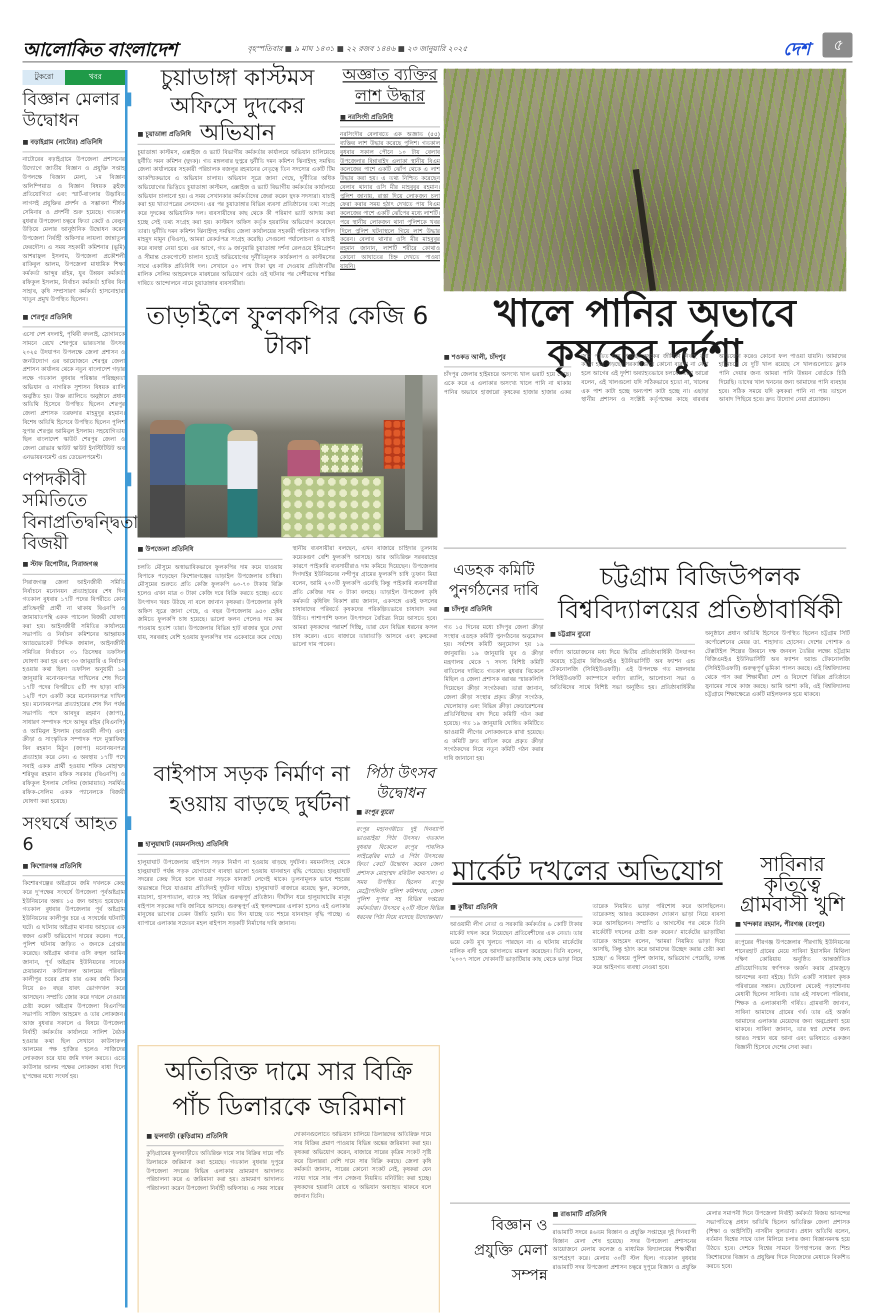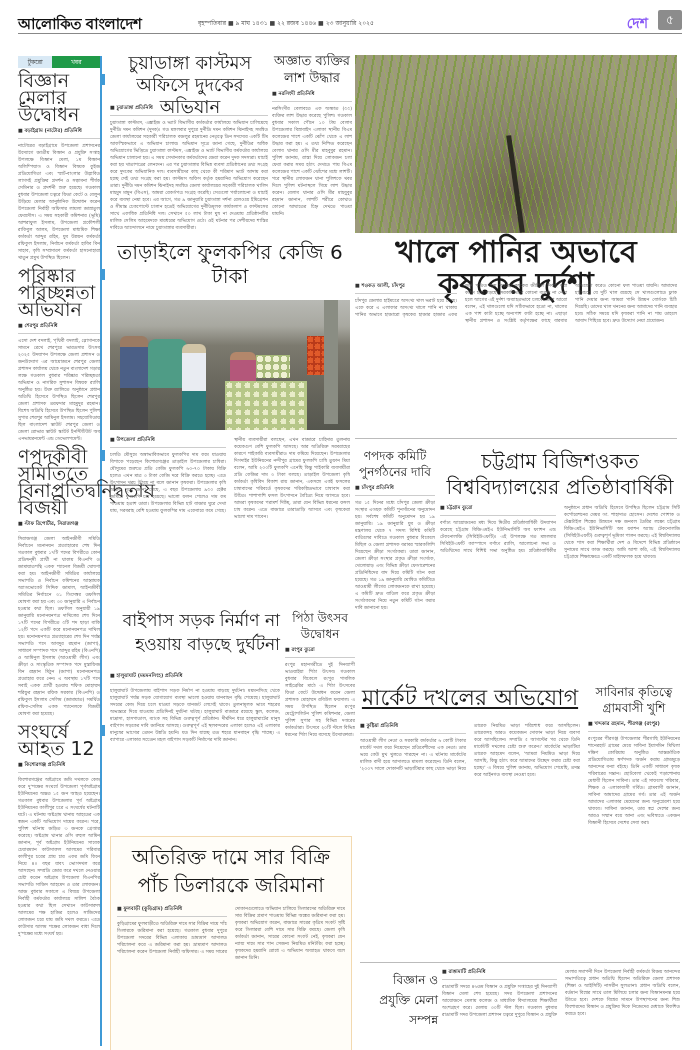--- a/index.html
+++ b/index.html
@@ -1,29 +1,29 @@
 <!DOCTYPE html>
 <html><head>
 <meta charset="utf-8">
 <style>
   * { box-sizing: border-box; margin: 0; padding: 0; }
   html, body { width: 700px; height: 1050px; background: #ffffff; overflow: hidden; }
   body { font-family: "DejaVu Sans", sans-serif; color: #222; position: relative; }
 
-  .masthead { position: absolute; left: 18px; top: 12px; width: 664px; height: 22px; border-bottom: 1.5px solid #888; }
+  .masthead { position: absolute; left: 18px; top: 28px; width: 664px; height: 22px; border-bottom: 1.5px solid #888; font-style: italic; }
   .logo { position: absolute; left: 0; top: 0; font-family: "DejaVu Serif", serif; font-size: 15px; font-weight: bold; color: #111; letter-spacing: -0.5px; }
   .dateline { position: absolute; left: 180px; top: 6px; font-size: 6px; color: #444; }
-  .section-name { position: absolute; right: 34px; top: 0; font-size: 14px; font-weight: bold; color: #8b5cf6; }
+  .section-name { position: absolute; right: 34px; top: 0; font-size: 14px; font-weight: bold; color: #1d4ed8; }
   .page-num { position: absolute; right: 0; top: -2px; width: 24px; height: 20px; background: #8c8c8c; color: #fff; font-size: 12px; text-align: center; line-height: 20px; border-radius: 2px; }
 
   .col-left { position: absolute; left: 18px; top: 56px; width: 84px; height: 990px; border-right: 2px solid #3f9ad6; }
   .tab-row { display: flex; height: 12px; margin-bottom: 4px; }
   .tab-a { flex: 0 0 42%; background: #d9e9f5; color: #333; font-size: 6px; text-align: center; line-height: 12px; }
   .tab-b { flex: 1; background: #1f9a48; color: #fff; font-size: 6px; text-align: center; line-height: 12px; }
-  .side-head { font-size: 19px; line-height: 17px; color: #222; margin: 2px 0 4px; position: relative; }
+  .side-head { font-size: 14px; line-height: 17px; color: #222; margin: 2px 0 4px; position: relative; }
   .side-head::after { content: ""; position: absolute; right: -5px; top: 2px; width: 4px; height: 11px; background: #3f9ad6; }
   .byline { font-size: 5px; font-weight: bold; color: #333; padding-bottom: 3px; border-bottom: 1px solid #ccc; margin-bottom: 3px; }
   .body-txt { font-size: 4.6px; line-height: 7px; color: #555; text-align: justify; margin-bottom: 6px; }
 
   .story { position: absolute; }
   .headline { font-size: 22px; line-height: 26px; text-align: center; color: #1a1a1a; font-weight: normal; }
   .headline.big { font-size: 30px; line-height: 32px; font-weight: bold; }
   .headline.med { font-size: 18px; line-height: 22px; }
   .headline.small { font-size: 13px; line-height: 17px; }
   .cols2 { column-count: 2; column-gap: 8px; }
@@ -67,47 +67,46 @@
     <div class="tab-b">খবর</div>
   </div>
 
   <div>
     <div class="side-head">বিজ্ঞান মেলার উদ্বোধন</div>
     <div class="byline">■ বড়াইগ্রাম (নাটোর) প্রতিনিধি</div>
     <div class="body-txt">নাটোরের বড়াইগ্রামে উপজেলা প্রশাসনের উদ্যোগে জাতীয় বিজ্ঞান ও প্রযুক্তি সপ্তাহ উপলক্ষে বিজ্ঞান মেলা, ১ম বিজ্ঞান অলিম্পিয়াড ও বিজ্ঞান বিষয়ক কুইজ প্রতিযোগিতা এবং স্মার্ট-বাংলার উদ্ভাবিত লাগসই প্রযুক্তির প্রদর্শন ও সম্ভাবনা শীর্ষক সেমিনার ও প্রদর্শনী শুরু হয়েছে। গতকাল বুধবার উপজেলা চত্বরে ফিতা কেটে ও বেলুন উড়িয়ে মেলার আনুষ্ঠানিক উদ্বোধন করেন উপজেলা নির্বাহী অফিসার লায়লা জান্নাতুল ফেরদৌস। এ সময় সহকারী কমিশনার (ভূমি) আশরাফুল ইসলাম, উপজেলা প্রকৌশলী রাকিবুল আলম, উপজেলা মাধ্যমিক শিক্ষা কর্মকর্তা আব্দুর রহিম, যুব উন্নয়ন কর্মকর্তা রফিকুল ইসলাম, নির্বাচন কর্মকর্তা হাবিব বিন সাহাব, কৃষি সম্প্রসারণ কর্মকর্তা হাসনোহারা খাতুন প্রমুখ উপস্থিত ছিলেন।</div>
   </div>
 
   <div>
-    <div class="side-head">পরিষ্কার পরিচ্ছন্নতা অভিযান</div>
     <div class="byline">■ শেরপুর প্রতিনিধি</div>
     <div class="body-txt">এসো দেশ বদলাই, পৃথিবী বদলাই, স্লোগানকে সামনে রেখে শেরপুরে ভারতসার উৎসব ২০২৫ উদযাপন উপলক্ষে জেলা প্রশাসন ও জনউদ্যোগ এর আয়োজনে শেরপুর জেলা প্রশাসন কার্যালয় থেকে নতুন বাংলাদেশ গড়ার লক্ষে গতকাল বুধবার পরিষ্কার পরিচ্ছন্নতা অভিযান ও নাগরিক সুশাসন বিষয়ক র‍্যালি অনুষ্ঠিত হয়। উক্ত র‍্যালিতে অনুষ্ঠানে প্রধান অতিথি হিসেবে উপস্থিত ছিলেন শেরপুর জেলা প্রশাসক তরফদার মাহমুদুর রহমান। বিশেষ অতিথি হিসেবে উপস্থিত ছিলেন পুলিশ সুপার শেরপুর আমিনুল ইসলাম। সহযোগিতায় ছিল বাংলাদেশ স্কাউট শেরপুর জেলা ও জেলা রোভার স্কাউট স্কাউট ইনস্টিটিউট অব এনভায়রনমেন্ট এন্ড ডেভেলপমেন্ট।</div>
   </div>
 
   <div>
     <div class="side-head">ণপদকীবী সমিতিতে বিনাপ্রতিদ্বন্দ্বিতায় বিজয়ী</div>
     <div class="byline">■ স্টাফ রিপোর্টার, সিরাজগঞ্জ</div>
     <div class="body-txt">সিরাজগঞ্জ জেলা আইনজীবী সমিতি নির্বাচনে মনোনয়ন প্রত্যাহারের শেষ দিন গতকাল বুধবার ১৭টি পদের বিপরীতে কোন প্রতিদ্বন্দ্বী প্রার্থী না থাকায় বিএনপি ও জামায়াতপন্থি একক প্যানেল বিজয়ী ঘোষণা করা হয়। আইনজীবী সমিতির কার্যালয়ে সভাপতি ও নির্বাচন কমিশনের আহ্বায়ক অ্যাডভোকেট সিদ্দিক জামাল, আইনজীবী সমিতির নির্বাচনে ৩১ ডিসেম্বর তফসিল ঘোষণা করা হয় এবং ৩০ জানুয়ারি এ নির্বাচন হওয়ার কথা ছিল। তফসিল অনুযায়ী ১৯ জানুয়ারি মনোনয়নপত্র দাখিলের শেষ দিনে ১৭টি পদের বিপরীতে ৫টি পদ ছাড়া বাকি ১২টি পদে একটি করে মনোনয়নপত্র দাখিল হয়। মনোনয়নপত্র প্রত্যাহারের শেষ দিন পর্যন্ত সভাপতি পদে আবদুর রহমান (জাপা), সাধারণ সম্পাদক পদে আব্দুর রহিম (বিএনপি) ও আমিনুল ইসলাম (আওয়ামী লীগ) এবং ক্রীড়া ও সাংস্কৃতিক সম্পাদক পদে মুস্তাফিজ বিন রহমান মিঠুন (জাপা) মনোনয়নপত্র প্রত্যাহার করে নেন। এ অবস্থায় ১৭টি পদে সবাই একক প্রার্থী হওয়ায় শফিক মোহাম্মদ শরিফুর রহমান রফিক সরকার (বিএনপি) ও রফিকুল ইসলাম সেলিম (জামায়াত) সমর্থিত রফিক-সেলিম একক প্যানেলকে বিজয়ী ঘোষণা করা হয়েছে।</div>
   </div>
 
   <div>
-    <div class="side-head">সংঘর্ষে আহত 12</div>
+    <div class="side-head">সংঘর্ষে আহত 6</div>
     <div class="byline">■ কিশোরগঞ্জ প্রতিনিধি</div>
     <div class="body-txt">কিশোরগঞ্জের অষ্টগ্রামে জমি দখলকে কেন্দ্র করে দু'পক্ষের সংঘর্ষে উপজেলা পূর্বঅষ্টগ্রাম ইউনিয়নের অন্তত ১৫ জন আহত হয়েছেন। গতকাল বুধবার উপজেলার পূর্ব অষ্টগ্রাম ইউনিয়নের কালীপুর চরে এ সংঘর্ষের ঘটনাটি ঘটে। এ ঘটনায় অষ্টগ্রাম থানায় আহতের এক স্বজন একটি অভিযোগ দায়ের করেন। পরে, পুলিশ ঘটনায় জড়িত ৩ জনকে গ্রেপ্তার করেছে। অষ্টগ্রাম থানার ওসি রুহুল আমিন জানান, পূর্ব অষ্টগ্রাম ইউনিয়নের সাবেক চেয়ারম্যান কাউসারুল আলমের পরিবার কালীপুর চরের প্রায় চার একর জমি কিনে নিয়ে ৪০ বছর যাবৎ ভোগদখল করে আসছেন। সম্প্রতি জোর করে দখলে নেওয়ার চেষ্টা করেন অষ্টগ্রাম উপজেলা বিএনপির সভাপতি সাজিদ আহমেদ ও তার লোকজন। আজ বুধবার সকালে এ বিষয়ে উপজেলা নির্বাহী কর্মকর্তার কার্যালয়ে সালিশ বৈঠক হওয়ার কথা ছিল সেখানে কাউসারুল আলমের পক্ষ হাজির হলেও সাজিদের লোকজন চরে যায় জমি দখল করতে। এতে কাউসার আলম পক্ষের লোকজন বাধা দিলে দু'পক্ষের মধ্যে সংঘর্ষ হয়।</div>
   </div>
 </div>
 
 <div class="story" style="left:110px; top:52px; width:160px;">
   <div class="headline med">চুয়াডাঙ্গা কাস্টমস অফিসে দুদকের অভিযান</div>
 </div>
 <div class="story" style="left:110px; top:104px; width:158px;">
   <div class="byline">■ চুয়াডাঙ্গা প্রতিনিধি</div>
   <div class="body-txt" style="height:112px; overflow:hidden;">চুয়াডাঙ্গা কাস্টমস, এক্সাইজ ও ভ্যাট বিভাগীয় কর্মকর্তার কার্যালয়ে অভিযান চালিয়েছে দুর্নীতি দমন কমিশন (দুদক)। গত মঙ্গলবার দুপুরে দুর্নীতি দমন কমিশন ঝিনাইদহ সমন্বিত জেলা কার্যালয়ের সহকারী পরিচালক বজলুর রহমানের নেতৃত্বে তিন সদস্যের একটি টিম আকস্মিকভাবে এ অভিযান চালায়। অভিযান সূত্রে জানা গেছে, দুর্নীতির অধিক অভিযোগের ভিত্তিতে চুয়াডাঙ্গা কাস্টমস, এক্সাইজ ও ভ্যাট বিভাগীয় কর্মকর্তার কার্যালয়ে অভিযান চালানো হয়। এ সময় সেখানকার কর্মকর্তাদের জেরা করেন দুদক সদস্যরা। যাচাই করা হয় খাতাপত্রের লেনদেন। এর পর চুয়াডাঙ্গার বিভিন্ন ব্যবসা প্রতিষ্ঠানের তথ্য সংগ্রহ করে দুদকের অভিযানিক দল। ব্যবসায়ীদের কাছ থেকে কী পরিমাণ ভ্যাট আদায় করা হচ্ছে সেই তথ্য সংগ্রহ করা হয়। কাস্টমস অফিস কর্তৃক হয়রানির অভিযোগ করেছেন তারা। দুর্নীতি দমন কমিশন ঝিনাইদহ সমন্বিত জেলা কার্যালয়ের সহকারী পরিচালক খালিদ মাহমুদ মামুন (বিএস), আমরা রেকর্ডপত্র সংগ্রহ করেছি। সেগুলো পর্যালোচনা ও যাচাই করে ব্যবস্থা নেয়া হবে। এর আগে, গত ৯ জানুয়ারি চুয়াডাঙ্গা দর্শনা রেলওয়ে ইমিগ্রেশন ও সীমান্ত চেকপোস্টে চালান হতেই অভিযোগের দুর্নীতিমূলক কার্যকলাপ ও কাস্টমসের সাথে একাধিক প্রতিনিধি দল। সেখানে ৫০ লাখ টাকা ঘুষ না দেওয়ায় প্রতিষ্ঠানটির মালিক সেলিম আহমেদকে মারধরের অভিযোগ ওঠে। ওই ঘটনার পর দেশীয়দের শাস্তির দাবিতে আন্দোলনে নামে চুয়াডাঙ্গার ব্যবসায়ীরা।</div>
 </div>
 
-<div class="story" style="left:272px; top:52px; width:80px;">
+<div class="story" style="left:272px; top:52px; width:80px;text-decoration:underline;">
   <div class="headline small">অজ্ঞাত ব্যক্তির লাশ উদ্ধার</div>
   <div class="byline" style="margin-top:4px;">■ নরসিংদী প্রতিনিধি</div>
   <div class="body-txt" style="height:140px; overflow:hidden;">নরসিংদীর বেলাবতে এক অজ্ঞাত (৫৫) ব্যক্তির লাশ উদ্ধার করেছে পুলিশ। গতকাল বুধবার সকাল পৌনে ১০ টায় বেলাব উপজেলার বিন্নাবাইদ এলাকা স্থানীয় বিএম কলেজের পাশে একটি ঝোঁপ থেকে এ লাশ উদ্ধার করা হয়। এ তথ্য নিশ্চিত করেছেন বেলাব থানার ওসি মীর মাহবুবুর রহমান। পুলিশ জানায়, রাস্তা দিয়ে লোকজন চলা ফেরা করার সময় হঠাৎ দেখতে পায় বিএম কলেজের পাশে একটি ঝোঁপের মধ্যে লাশটি। পরে স্থানীয় লোকজন থানা পুলিশকে খবর দিলে পুলিশ ঘটনাস্থলে গিয়ে লাশ উদ্ধার করেন। বেলাব থানার ওসি মীর মাহবুবুর রহমান জানান, লাশটি শরীরে কোথাও কোনো আঘাতের চিহ্ন দেখতে পাওয়া যায়নি।</div>
 </div>
 
 <div class="photo photo-field" style="left:355px; top:55px; width:322px; height:178px;">
   <div class="crack"></div>
 </div>
 
 <div class="story" style="left:352px; top:236px; width:328px;">
@@ -135,61 +134,61 @@
   <div class="pole"></div>
 </div>
 <div class="story" style="left:110px; top:436px; width:240px;">
   <div class="cols2" style="height:140px; overflow:hidden;">
     <div class="byline">■ উপজেলা প্রতিনিধি</div>
     <div class="body-txt">চলতি মৌসুমে অস্বাভাবিকভাবে ফুলকপির দাম কমে যাওয়ায় বিপাকে পড়েছেন কিশোরগঞ্জের তাড়াইল উপজেলার চাষিরা। মৌসুমের শুরুতে প্রতি কেজি ফুলকপি ৬০-৭০ টাকায় বিক্রি হলেও এখন মাত্র ৩ টাকা কেজি দরে বিক্রি করতে হচ্ছে। এতে উৎপাদন খরচ উঠছে না বলে জানান কৃষকরা। উপজেলার কৃষি অফিস সূত্রে জানা গেছে, এ বছর উপজেলায় ৯৫০ হেক্টর জমিতে ফুলকপি চাষ হয়েছে। ভালো ফলন পেলেও দাম কম পাওয়ায় হতাশ তারা। উপজেলার বিভিন্ন হাট বাজার ঘুরে দেখা যায়, সরবরাহ বেশি হওয়ায় ফুলকপির দাম একেবারে কমে গেছে। স্থানীয় ব্যবসায়ীরা বলছেন, এখন বাজারে চাহিদার তুলনায় কয়েকগুণ বেশি ফুলকপি আসছে। আর অতিরিক্ত সরবরাহের কারণে পাইকারি ব্যবসায়ীরাও দাম কমিয়ে দিয়েছেন। উপজেলার দিগদাইর ইউনিয়নের নন্দীপুর গ্রামের ফুলকপি চাষি তুফান মিয়া বলেন, আমি ২০০টি ফুলকপি এনেছি কিন্তু পাইকারি ব্যবসায়ীরা প্রতি কেজির দাম ৩ টাকা বলছে। তাড়াইল উপজেলা কৃষি কর্মকর্তা কৃষিবিদ বিকাশ রায় জানান, একসঙ্গে একই ফসলের চাষাবাদের পরিবর্তে কৃষকদের পরিকল্পিতভাবে চাষাবাদ করা উচিত। পাশাপাশি ফসল উৎপাদনে বৈচিত্র্য নিয়ে আসতে হবে। আমরা কৃষকদের পরামর্শ দিচ্ছি, তারা যেন বিভিন্ন ধরনের ফসল চাষ করেন। এতে বাজারে তারাতাড়ি আসবে এবং কৃষকেরা ভালো দাম পাবেন।</div>
   </div>
 </div>
 
 <div class="story" style="left:355px; top:448px; width:80px;">
-  <div class="headline small" style="font-size:12px; line-height:16px;">ণপদক কমিটি পুনর্গঠনের দাবি</div>
+  <div class="headline small" style="font-size:12px; line-height:16px;">এডহক কমিটি পুনর্গঠনের দাবি</div>
   <div class="byline" style="margin-top:4px;">■ চাঁদপুর প্রতিনিধি</div>
   <div class="body-txt" style="height:140px; overflow:hidden;">গত ১৫ দিনের মধ্যে চাঁদপুর জেলা ক্রীড়া সংস্থার এডহক কমিটি পুনর্গঠনের অনুমোদন হয়। সর্বশেষ কমিটি অনুমোদন হয় ১৯ জানুয়ারি। ১৯ জানুয়ারি যুব ও ক্রীড়া মন্ত্রণালয় থেকে ৭ সদস্য বিশিষ্ট কমিটি বাতিলের দাবিতে গতকাল বুধবার বিকেলে মিছিল ও জেলা প্রশাসক বরাবর স্মারকলিপি দিয়েছেন ক্রীড়া সংগঠকরা। তারা জানান, জেলা ক্রীড়া সংস্থার প্রকৃত ক্রীড়া সংগঠক, খেলোয়াড় এবং বিভিন্ন ক্রীড়া ফেডারেশনের প্রতিনিধিদের বাদ দিয়ে কমিটি গঠন করা হয়েছে। গত ১৯ জানুয়ারি ঘোষিত কমিটিতে আওয়ামী লীগের লোকজনকে রাখা হয়েছে। এ কমিটি দ্রুত বাতিল করে প্রকৃত ক্রীড়া সংগঠকদের নিয়ে নতুন কমিটি গঠন করার দাবি জানানো হয়।</div>
 </div>
 
 <div class="story" style="left:440px; top:448px; width:240px;">
-  <div class="headline" style="font-size:20px; line-height:26px;">চট্টগ্রাম বিজিশওকত বিশ্ববিদ্যালয়ের প্রতিষ্ঠাবার্ষিকী</div>
+  <div class="headline" style="font-size:20px; line-height:26px;">চট্টগ্রাম বিজিউপলক বিশ্ববিদ্যালয়ের প্রতিষ্ঠাবার্ষিকী</div>
 </div>
 <div class="story" style="left:440px; top:504px; width:240px;">
   <div class="cols2" style="height:138px; overflow:hidden;">
     <div class="byline">■ চট্টগ্রাম ব্যুরো</div>
     <div class="body-txt">বর্ণাঢ্য আয়োজনের মধ্য দিয়ে দ্বিতীয় প্রতিষ্ঠাবার্ষিকী উদযাপন করেছে চট্টগ্রাম বিজিএমইএ ইউনিভার্সিটি অব ফ্যাশন এন্ড টেকনোলজি (সিবিইউএফটি)। এই উপলক্ষে গত মঙ্গলবার সিবিইউএফটি ক্যাম্পাসে বর্ণাঢ্য র‍্যালি, আলোচনা সভা ও অতিথিদের সাথে বিশিষ্ট সভা অনুষ্ঠিত হয়। প্রতিষ্ঠাবার্ষিকীর অনুষ্ঠানে প্রধান অতিথি হিসেবে উপস্থিত ছিলেন চট্টগ্রাম সিটি কর্পোরেশনের মেয়র ডা. শাহাদাত হোসেন। দেশের পোশাক ও টেক্সটাইল শিল্পের উন্নয়নে দক্ষ জনবল তৈরির লক্ষ্যে চট্টগ্রাম বিজিএমইএ ইউনিভার্সিটি অব ফ্যাশন অ্যান্ড টেকনোলজি (সিবিইউএফটি) গুরুত্বপূর্ণ ভূমিকা পালন করছে। এই বিশ্ববিদ্যালয় থেকে পাস করা শিক্ষার্থীরা দেশ ও বিদেশে বিভিন্ন প্রতিষ্ঠানে সুনামের সাথে কাজ করছে। আমি আশা করি, এই বিশ্ববিদ্যালয় চট্টগ্রামে শিক্ষাক্ষেত্রে একটি মাইলফলক হয়ে থাকবে।</div>
   </div>
 </div>
 
 <div class="story" style="left:110px; top:608px; width:170px;">
   <div class="headline med" style="font-size:17px; line-height:24px;text-align:right;">বাইপাস সড়ক নির্মাণ না হওয়ায় বাড়ছে দুর্ঘটনা</div>
 </div>
 <div class="story" style="left:110px; top:672px; width:170px;">
   <div class="byline">■ হালুয়াঘাট (ময়মনসিংহ) প্রতিনিধি</div>
   <div class="body-txt" style="height:120px; overflow:hidden;">হালুয়াঘাট উপজেলায় বাইপাস সড়ক নির্মাণ না হওয়ায় বাড়ছে দুর্ঘটনা। ময়মনসিংহ থেকে হালুয়াঘাট পর্যন্ত সড়ক যোগাযোগ ব্যবস্থা ভালো হওয়ায় যানবাহন বৃদ্ধি পেয়েছে। হালুয়াঘাট সদরের কেন্দ্র দিয়ে চলে যাওয়া সড়কে যানজট লেগেই থাকে। তুলনামূলক ভাবে শহরের অভ্যন্তরে দিয়ে যাওয়ায় প্রতিদিনই দুর্ঘটনা ঘটছে। হালুয়াঘাট বাজারে রয়েছে স্কুল, কলেজ, মাদ্রাসা, হাসপাতাল, ব্যাংক সহ বিভিন্ন গুরুত্বপূর্ণ প্রতিষ্ঠান। দীর্ঘদিন ধরে হালুয়াঘাটের মানুষ বাইপাস সড়কের দাবি জানিয়ে আসছে। গুরুত্বপূর্ণ এই স্থলবন্দরের এলাকা হলেও এই এলাকার মানুষের ভাগ্যের তেমন উন্নতি হয়নি। যত দিন যাচ্ছে তত শহরে যানবাহন বৃদ্ধি পাচ্ছে। এ ব্যাপারে এলাকার সচেতন মহল বাইপাস সড়কটি নির্মাণের দাবি জানান।</div>
 </div>
 
-<div class="story" style="left:285px; top:610px; width:70px;">
+<div class="story" style="left:285px; top:610px; width:70px;font-style:italic;">
   <div class="headline small" style="font-size:12px; line-height:16px;">পিঠা উৎসব উদ্বোধন</div>
   <div class="byline" style="margin-top:4px;">■ রংপুর ব্যুরো</div>
   <div class="body-txt" style="height:150px; overflow:hidden;">রংপুর মহানগরীতে দুই দিনব্যাপী ভাওয়াইয়া পিঠা উৎসব। গতকাল বুধবার বিকেলে রংপুর পাবলিক লাইব্রেরির মাঠে এ পিঠা উৎসবের ফিতা কেটে উদ্বোধন করেন জেলা প্রশাসক মোহাম্মদ রবিউল ফয়সাল। এ সময় উপস্থিত ছিলেন রংপুর মেট্রোপলিটন পুলিশ কমিশনার, জেলা পুলিশ সুপার সহ বিভিন্ন দপ্তরের কর্মকর্তারা। উৎসবে ২০টি স্টলে বিভিন্ন ধরনের পিঠা নিয়ে বসেছে উদ্যোক্তারা।</div>
 </div>
 
 <div class="story" style="left:360px; top:684px; width:220px;">
   <div class="headline" style="font-size:22px; line-height:28px;text-decoration:underline;">মার্কেট দখলের অভিযোগ</div>
 </div>
 <div class="story" style="left:360px; top:722px; width:220px;">
   <div class="cols2" style="height:230px; overflow:hidden;">
     <div class="byline">■ কুষ্টিয়া প্রতিনিধি</div>
     <div class="body-txt">আওয়ামী লীগ নেতা ও সরকারি কর্মকর্তার ৬ কোটি টাকার মার্কেট দখল করে নিয়েছেন প্রতিবেশীদের এক নেতা। তার ভয়ে কেউ মুখ খুলতে পারছেন না। এ ঘটনায় মার্কেটের মালিক বাদী হয়ে আদালতে মামলা করেছেন। তিনি বলেন, '২০০৭ সালে দোকানটি ভাড়াটিয়ার কাছ থেকে ভাড়া নিয়ে তারেক নিয়মিত ভাড়া পরিশোধ করে আসছিলেন। তারেকসহ আরও কয়েকজন দোকান ভাড়া নিয়ে ব্যবসা করে আসছিলেন। সম্প্রতি ৫ আগস্টের পর থেকে তিনি মার্কেটটি দখলের চেষ্টা শুরু করেন।' মার্কেটের ভাড়াটিয়া তারেক আহমেদ বলেন, 'আমরা নিয়মিত ভাড়া দিয়ে আসছি, কিন্তু হঠাৎ করে আমাদের উচ্ছেদ করার চেষ্টা করা হচ্ছে।' এ বিষয়ে পুলিশ জানায়, অভিযোগ পেয়েছি, তদন্ত করে আইনগত ব্যবস্থা নেওয়া হবে।</div>
   </div>
 </div>
 
 <div class="story" style="left:588px; top:684px; width:92px;">
-  <div class="headline small" style="font-size:12px; line-height:16px;">সাবিনার কৃতিত্বে গ্রামবাসী খুশি</div>
+  <div class="headline small" style="font-size:16px; line-height:16px;">সাবিনার কৃতিত্বে গ্রামবাসী খুশি</div>
   <div class="byline" style="margin-top:4px;">■ খন্দকার রহমান, পীরগঞ্জ (রংপুর)</div>
   <div class="body-txt" style="height:230px; overflow:hidden;">রংপুরের পীরগঞ্জ উপজেলার পীরগাছি ইউনিয়নের শানেরহাট গ্রামের মেয়ে সাবিনা ইয়াসমিন মিথিলা দক্ষিণ কোরিয়ায় অনুষ্ঠিত আন্তর্জাতিক প্রতিযোগিতায় স্বর্ণপদক অর্জন করায় গ্রামজুড়ে আনন্দের বন্যা বইছে। তিনি একটি সাধারণ কৃষক পরিবারের সন্তান। ছোটবেলা থেকেই পড়াশোনায় মেধাবী ছিলেন সাবিনা। তার এই সাফল্যে পরিবার, শিক্ষক ও এলাকাবাসী গর্বিত। গ্রামবাসী জানান, সাবিনা আমাদের গ্রামের গর্ব। তার এই অর্জন আমাদের এলাকার মেয়েদের জন্য অনুপ্রেরণা হয়ে থাকবে। সাবিনা জানান, তার স্বপ্ন দেশের জন্য আরও সম্মান বয়ে আনা এবং ভবিষ্যতে একজন বিজ্ঞানী হিসেবে দেশের সেবা করা।</div>
 </div>
 
 <div class="story boxed" style="left:110px; top:836px; width:242px; height:260px; padding:6px;">
   <div class="headline" style="font-size:20px; line-height:28px;">অতিরিক্ত দামে সার বিক্রি পাঁচ ডিলারকে জরিমানা</div>
   <div class="cols2" style="margin-top:6px; height:130px; overflow:hidden;">
     <div class="byline">■ ফুলবাড়ী (কুড়িগ্রাম) প্রতিনিধি</div>
     <div class="body-txt">কুড়িগ্রামের ফুলবাড়ীতে অতিরিক্ত দামে সার বিক্রির দায়ে পাঁচ ডিলারকে জরিমানা করা হয়েছে। গতকাল বুধবার দুপুরে উপজেলা সদরের বিভিন্ন এলাকায় ভ্রাম্যমাণ আদালত পরিচালনা করে এ জরিমানা করা হয়। ভ্রাম্যমাণ আদালত পরিচালনা করেন উপজেলা নির্বাহী অফিসার। এ সময় সারের দোকানগুলোতে অভিযান চালিয়ে ডিলারদের অতিরিক্ত দামে সার বিক্রির প্রমাণ পাওয়ায় বিভিন্ন অঙ্কের জরিমানা করা হয়। কৃষকরা অভিযোগ করেন, বাজারে সারের কৃত্রিম সংকট সৃষ্টি করে ডিলাররা বেশি দামে সার বিক্রি করছে। জেলা কৃষি কর্মকর্তা জানান, সারের কোনো সংকট নেই, কৃষকরা যেন ন্যায্য দামে সার পান সেজন্য নিয়মিত মনিটরিং করা হচ্ছে। কৃষকদের হয়রানি রোধে এ অভিযান অব্যাহত থাকবে বলে জানান তিনি।</div>
   </div>

